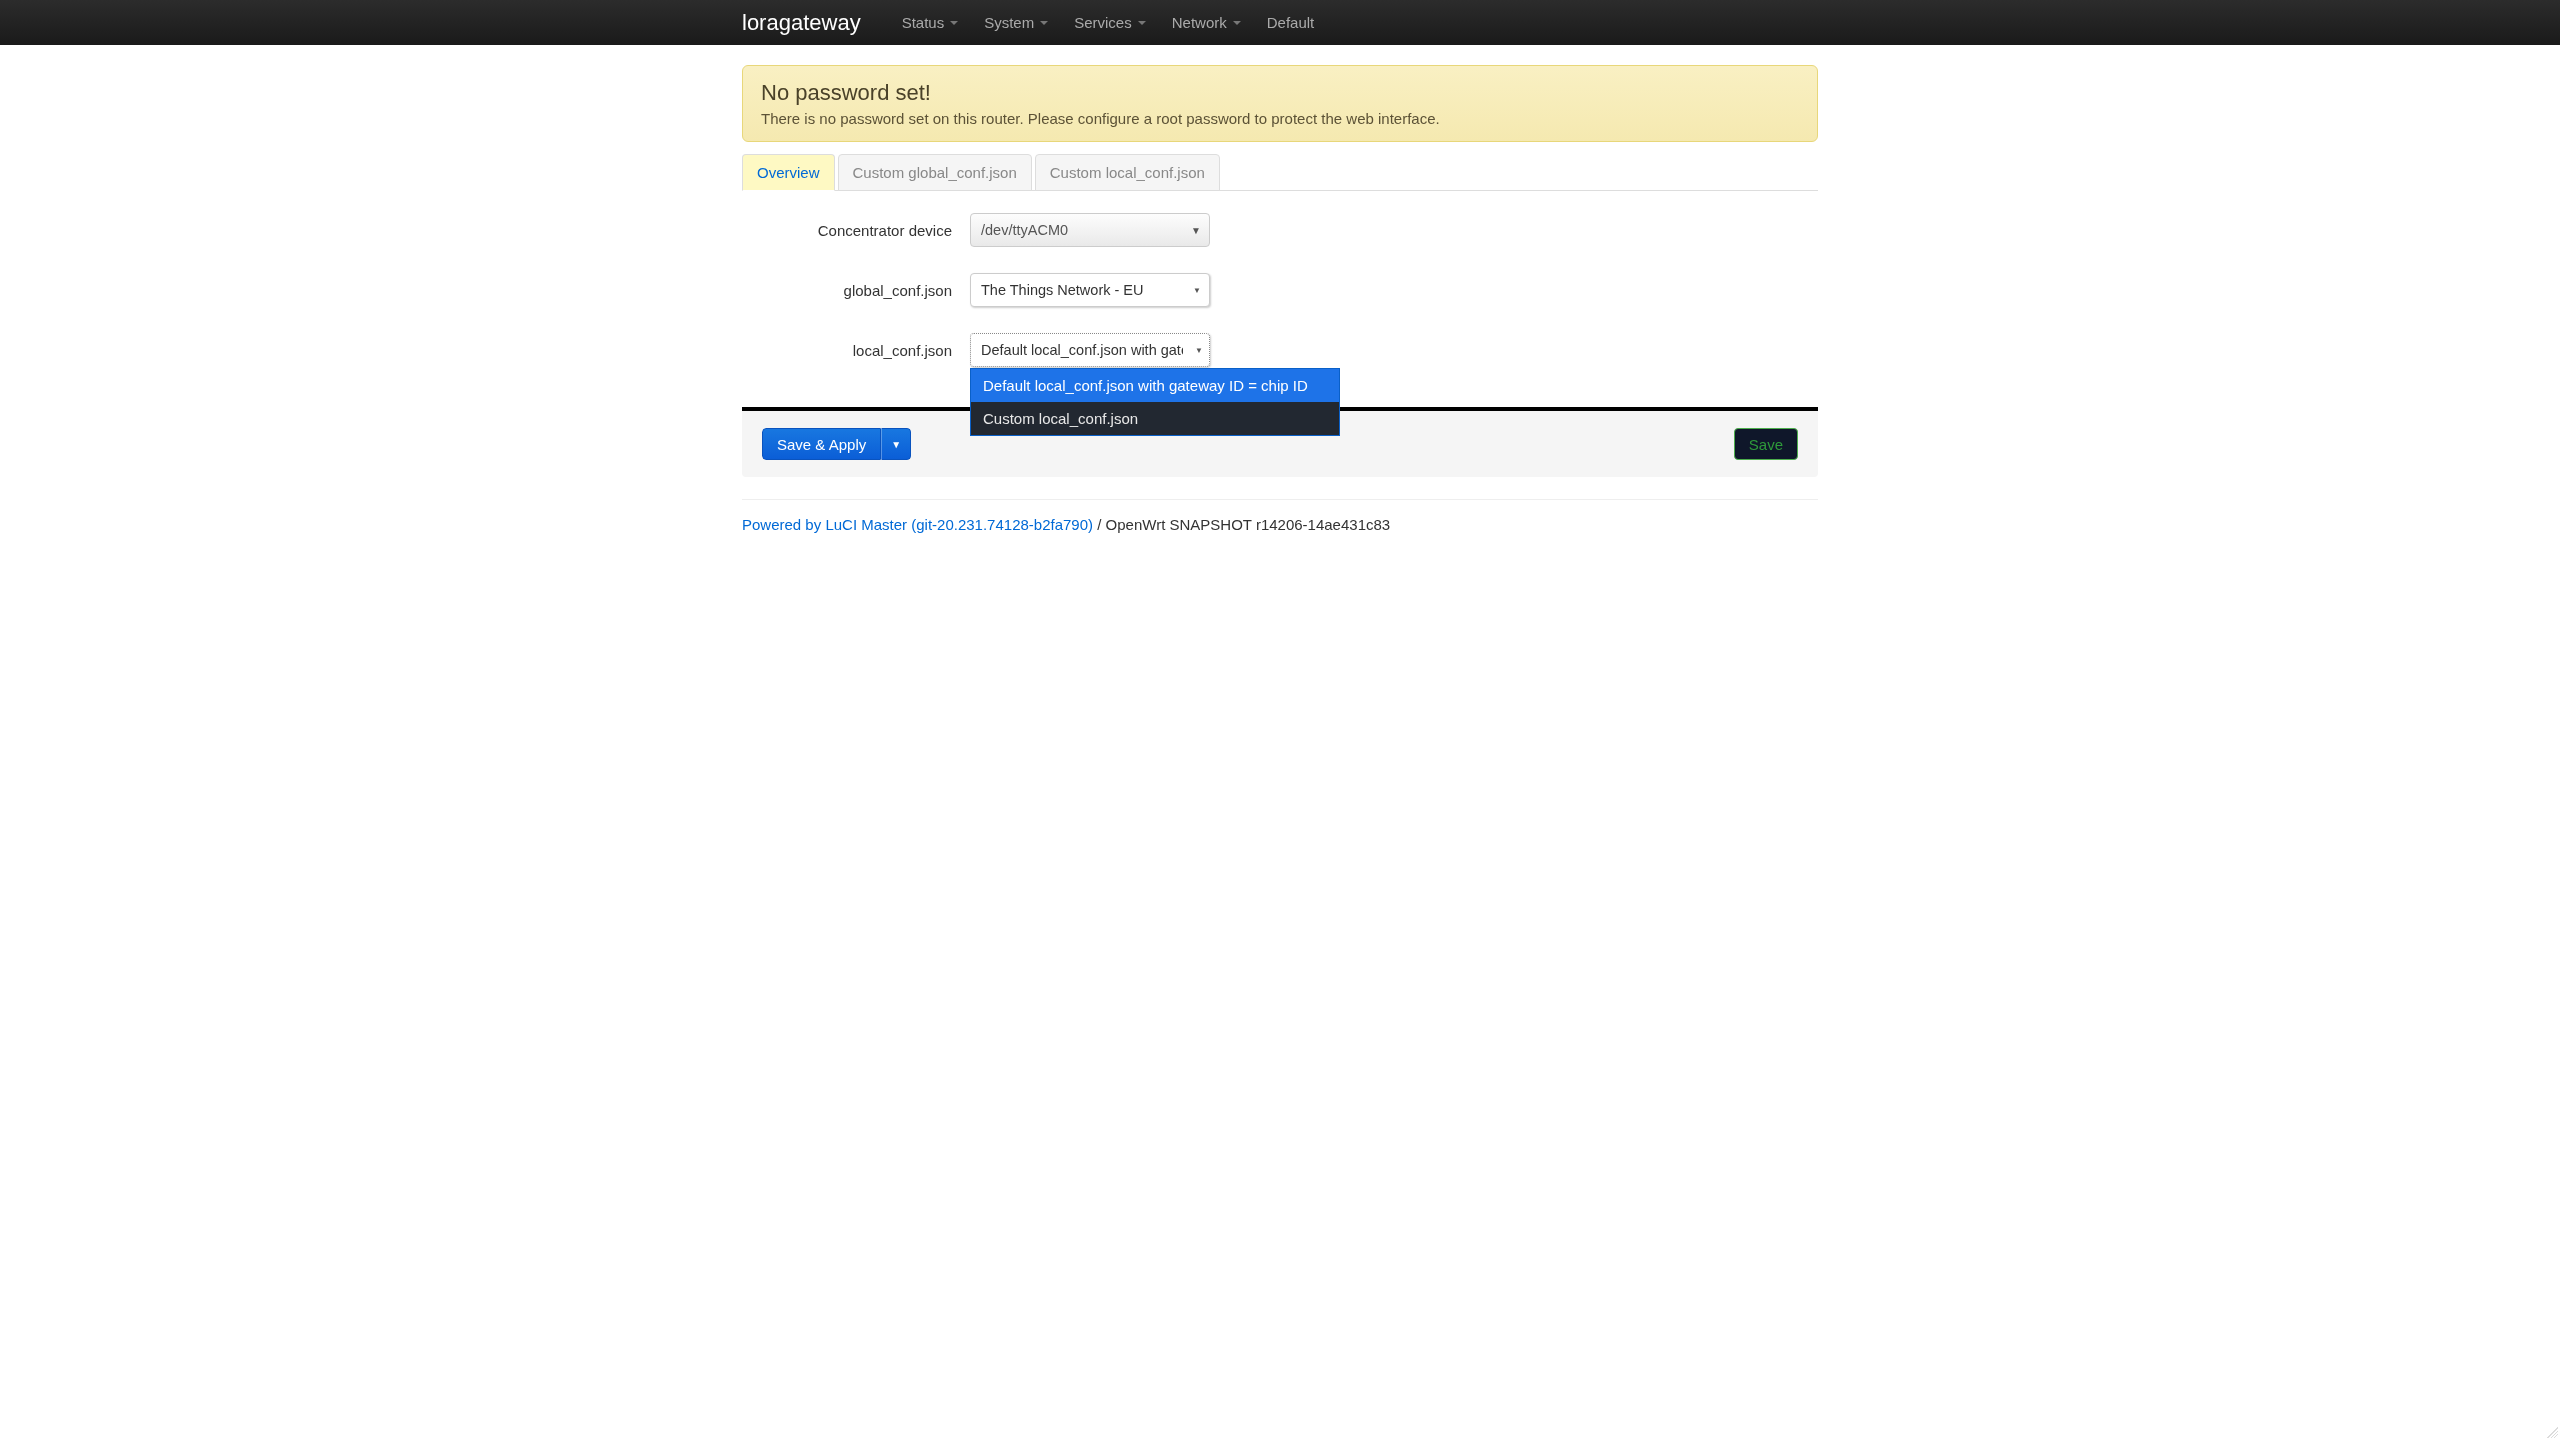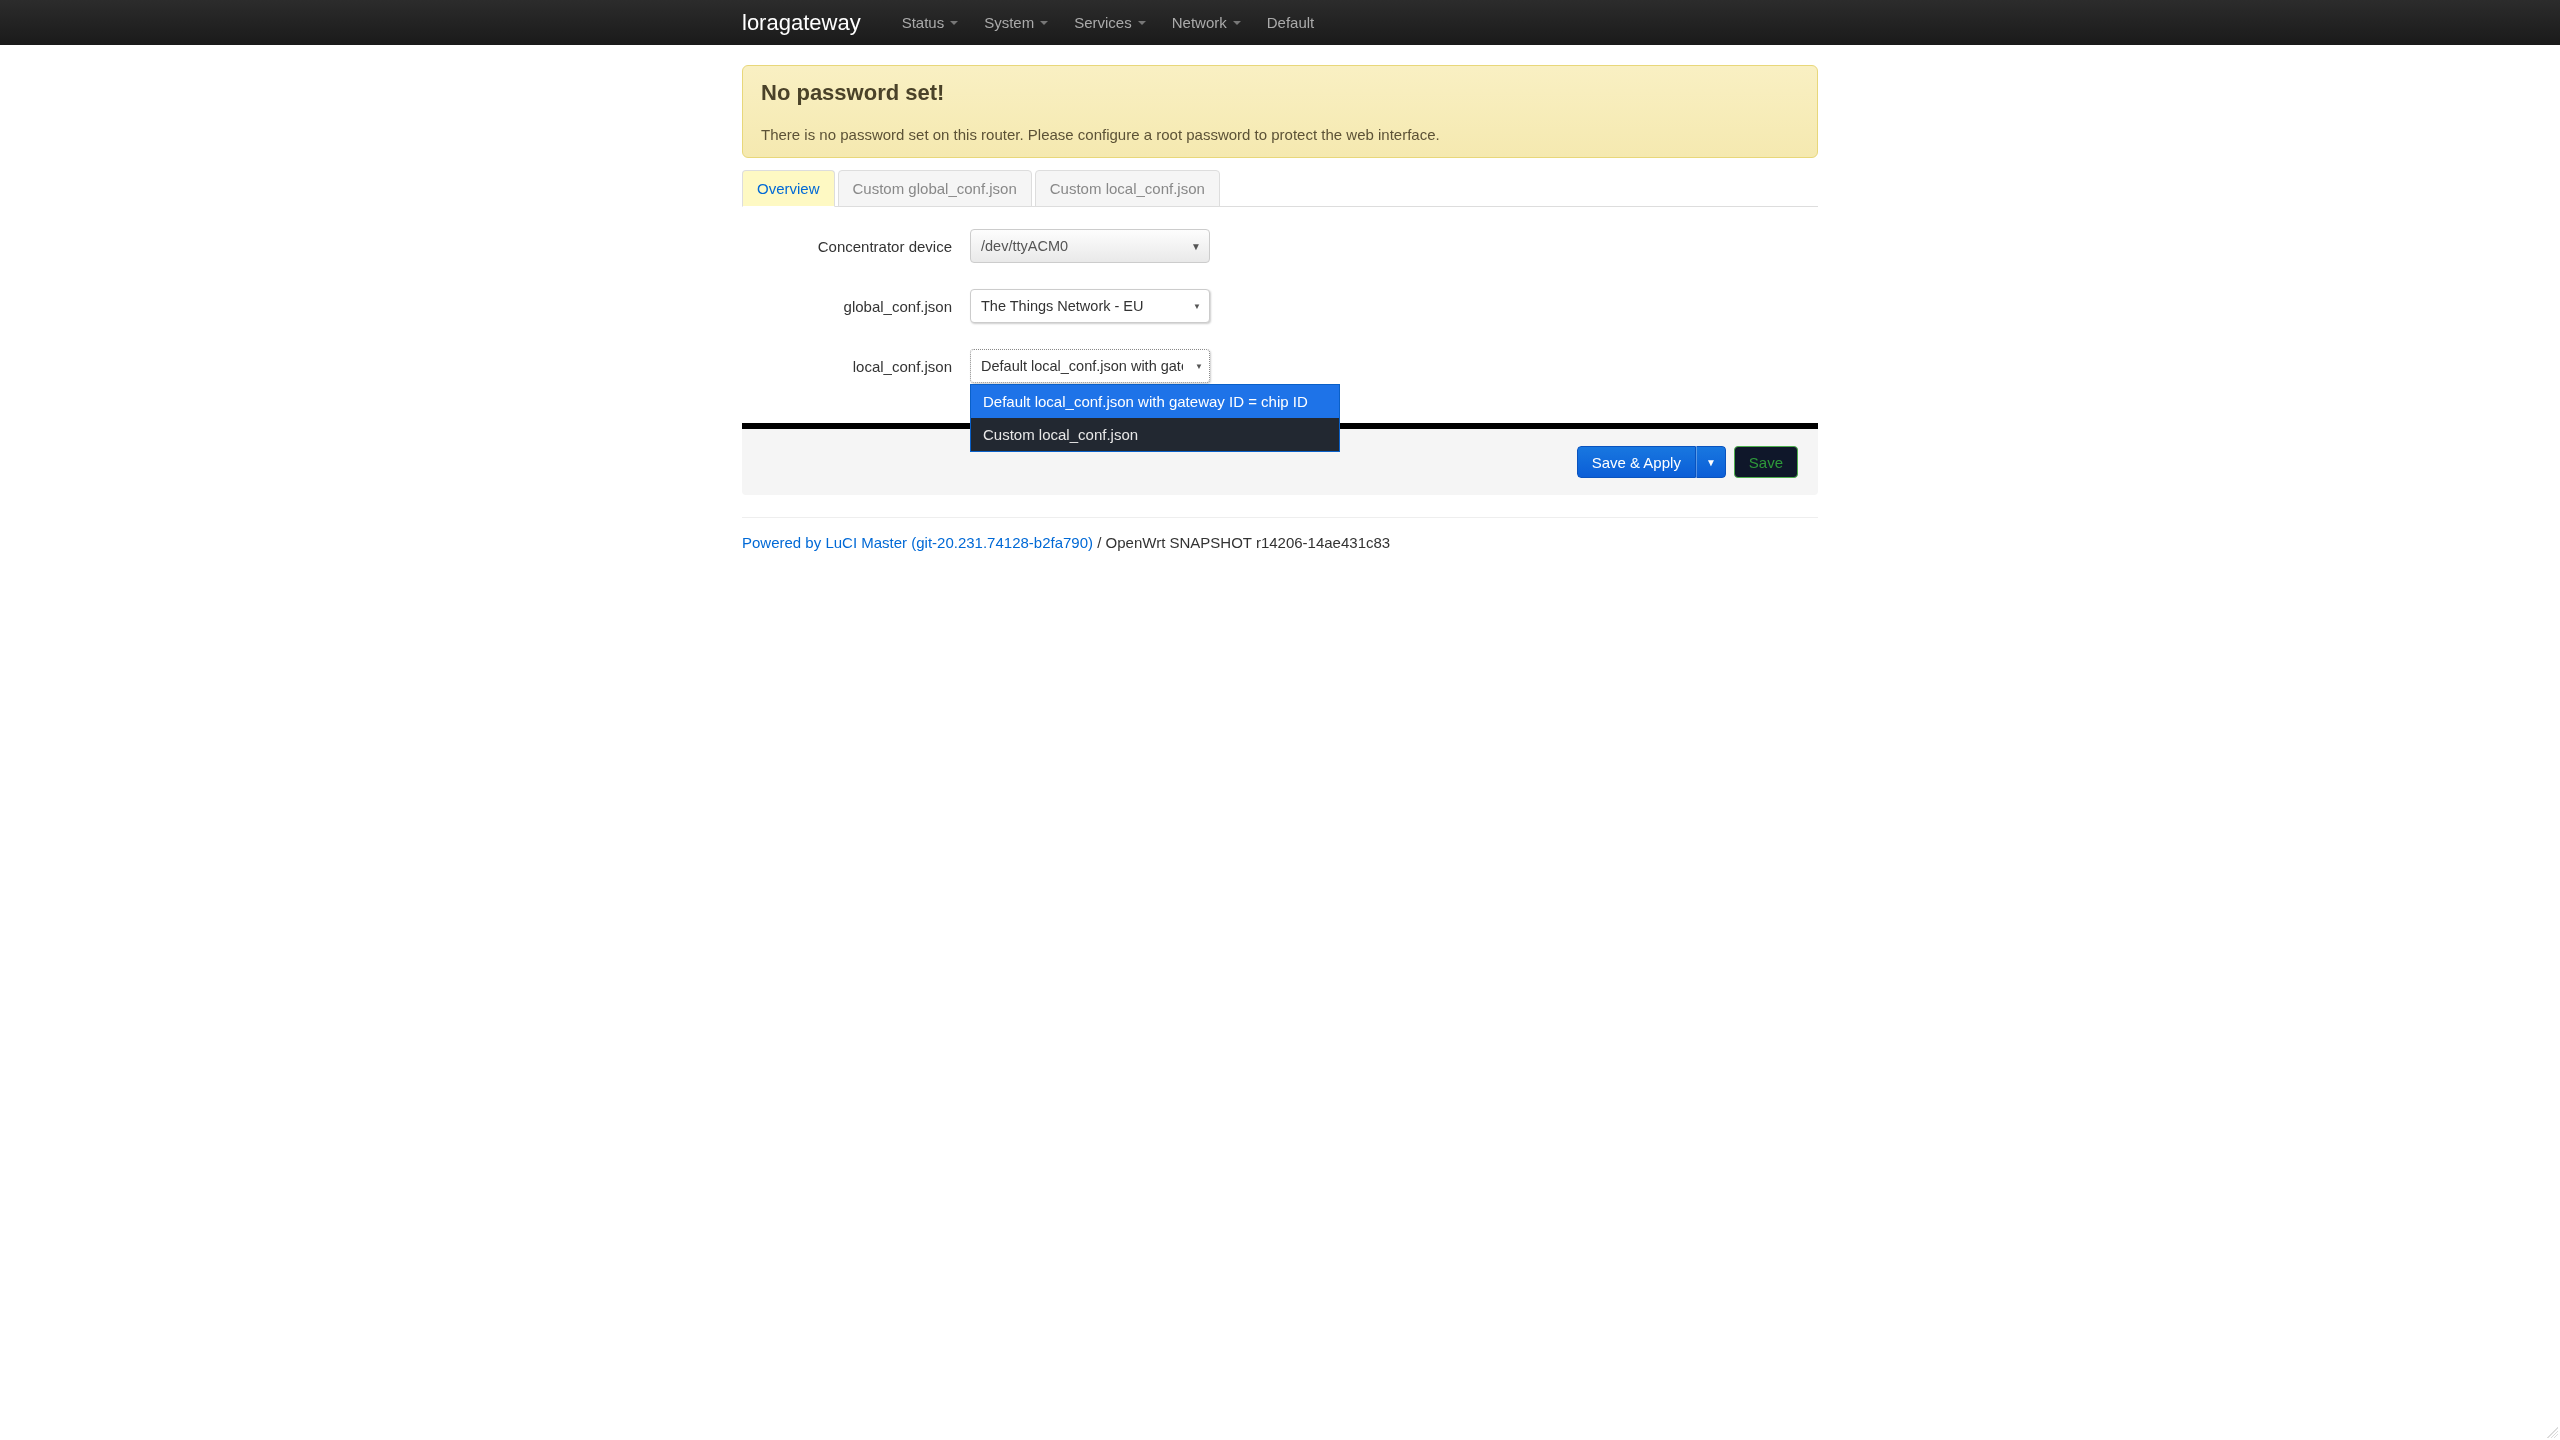--- a/index.html
+++ b/index.html
@@ -66,22 +66,22 @@
   background: #f8efc0;
   background: linear-gradient(to bottom, #f9f0c3, #f5e9b0);
   border: 1px solid #e8d77a;
   border-radius: 6px;
   padding: 14px 18px;
   margin-bottom: 12px;
   color: #5c5236;
 }
 .alert h3 {
   font-size: 22px;
-  font-weight: 700;
-  margin-bottom: 20px;
+  font-weight: 400;
+  margin-bottom: 4px;
   color: #4a4229;
 }
 .alert p { font-size: 15px; }
 
 
 .tabs {
   display: flex;
   border-bottom: 1px solid #ddd;
   margin-bottom: 22px;
 }
@@ -176,25 +176,25 @@
   cursor: pointer;
 }
 .dropdown-option.selected {
   background: #1e73e8;
   color: #fff;
 }
 
 
 .action-bar {
   background: #f5f5f5;
-  border-top: 6px solid #000000;
+  border-top: 4px solid #000000;
   padding: 17px 20px;
   margin-top: 40px;
   display: flex;
-  justify-content: flex-end;
+  justify-content: space-between;
   gap: 8px;
   border-radius: 0 0 4px 4px;
 }
 .btn {
   display: inline-flex;
   align-items: center;
   height: 32px;
   padding: 0 14px;
   border-radius: 4px;
   font-size: 15px;

